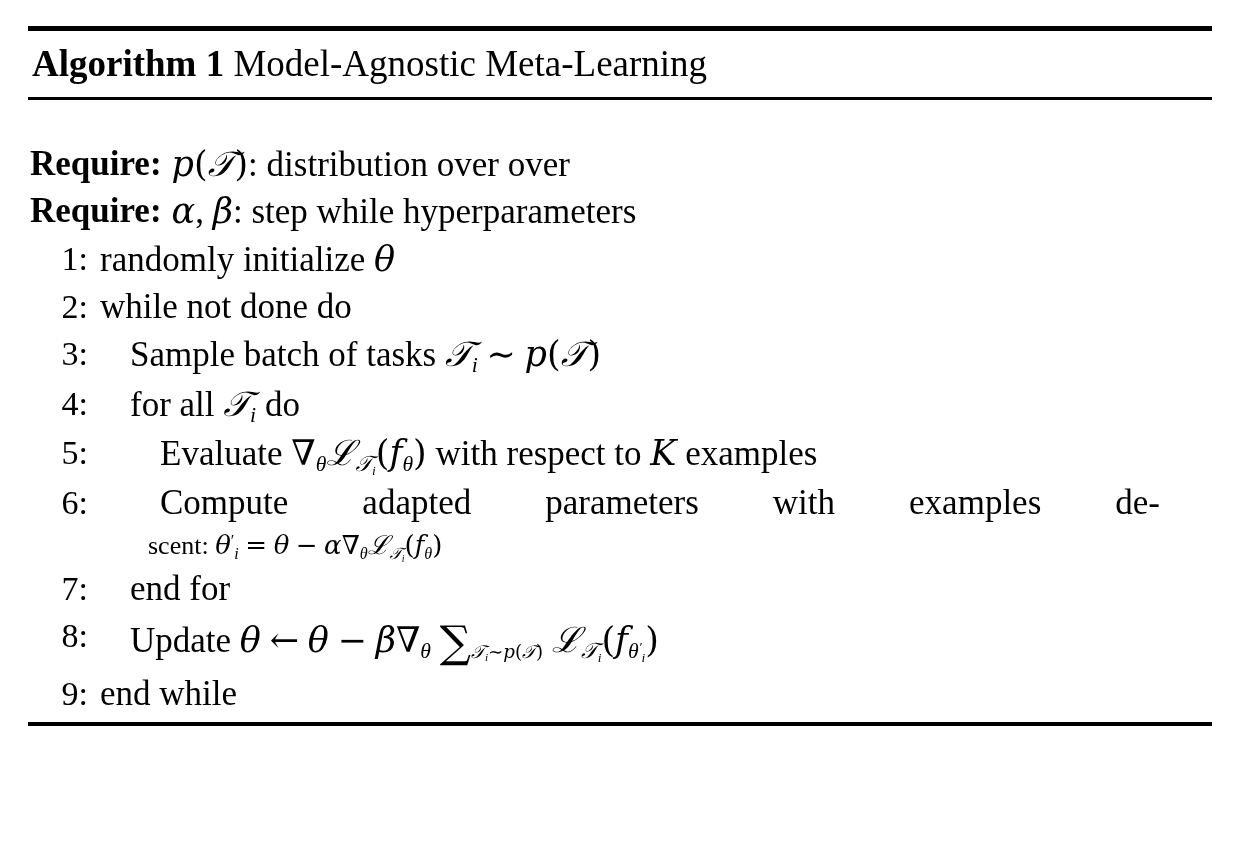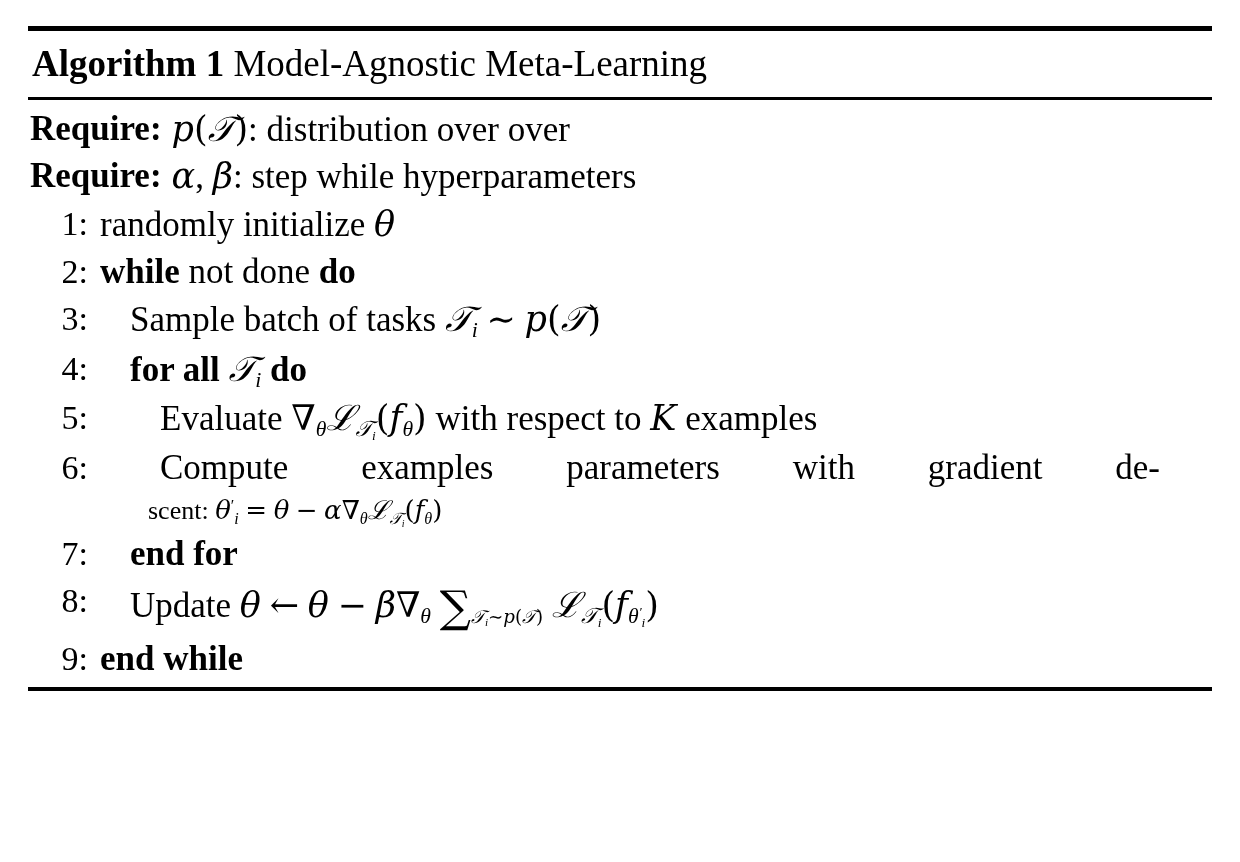--- a/index.html
+++ b/index.html
@@ -36,20 +36,21 @@
     font-size: 37px;
     line-height: 1.42;
     padding: 7px 0 6px 4px;
     white-space: nowrap;
   }
   .alg-title .kw {
     font-weight: bold;
   }
   .alg-body {
     padding: 6px 0 4px 2px;
+    margin-top: 35px;
   }
   .line {
     display: flex;
     align-items: flex-start;
     font-size: 35px;
     line-height: 1.28;
     padding: 1px 0;
     white-space: nowrap;
   }
   .line .num {
@@ -64,21 +65,21 @@
     font-weight: bold;
     padding-right: 10px;
     font-size: 35px;
   }
   .line .txt {
     flex: 1 1 auto;
     white-space: normal;
   }
   .ind1 { padding-left: 30px; }
   .ind2 { padding-left: 60px; }
-  b.kw { font-weight: bold; }
+  b.kw { font-weight: normal; }
   .math {
     font-family: "DejaVu Serif", serif;
     font-style: italic;
   }
   .mathup {
     font-family: "DejaVu Serif", serif;
     font-style: normal;
   }
   .cal {
     font-family: "DejaVu Serif", serif;
@@ -170,21 +171,21 @@
     </div>
 
     <div class="line">
       <span class="num">5:</span>
       <span class="txt ind2">Evaluate <span class="mathup">∇</span><sub>θ</sub><span class="cal">ℒ</span><sub><span class="cal">𝒯</span><sub>i</sub></sub><span class="mathup">(</span><span class="math">f</span><sub>θ</sub><span class="mathup">)</span> with respect to <span class="math">K</span> examples</span>
     </div>
 
     <div class="line">
       <span class="num">6:</span>
       <span class="txt ind2">
-        <span class="just">Compute examples parameters with gradient de-</span>
+        <span class="just">Compute adapted parameters with examples de-</span>
       </span>
     </div>
     <div class="contline">
       scent: <span class="math">θ</span><sup>′</sup><sub>i</sub> <span class="mathup">=</span> <span class="math">θ</span> <span class="mathup">−</span> <span class="math">α</span><span class="mathup">∇</span><sub>θ</sub><span class="cal">ℒ</span><sub><span class="cal">𝒯</span><sub>i</sub></sub><span class="mathup">(</span><span class="math">f</span><sub>θ</sub><span class="mathup">)</span>
     </div>
 
     <div class="line">
       <span class="num">7:</span>
       <span class="txt ind1"><b class="kw">end for</b></span>
     </div>

